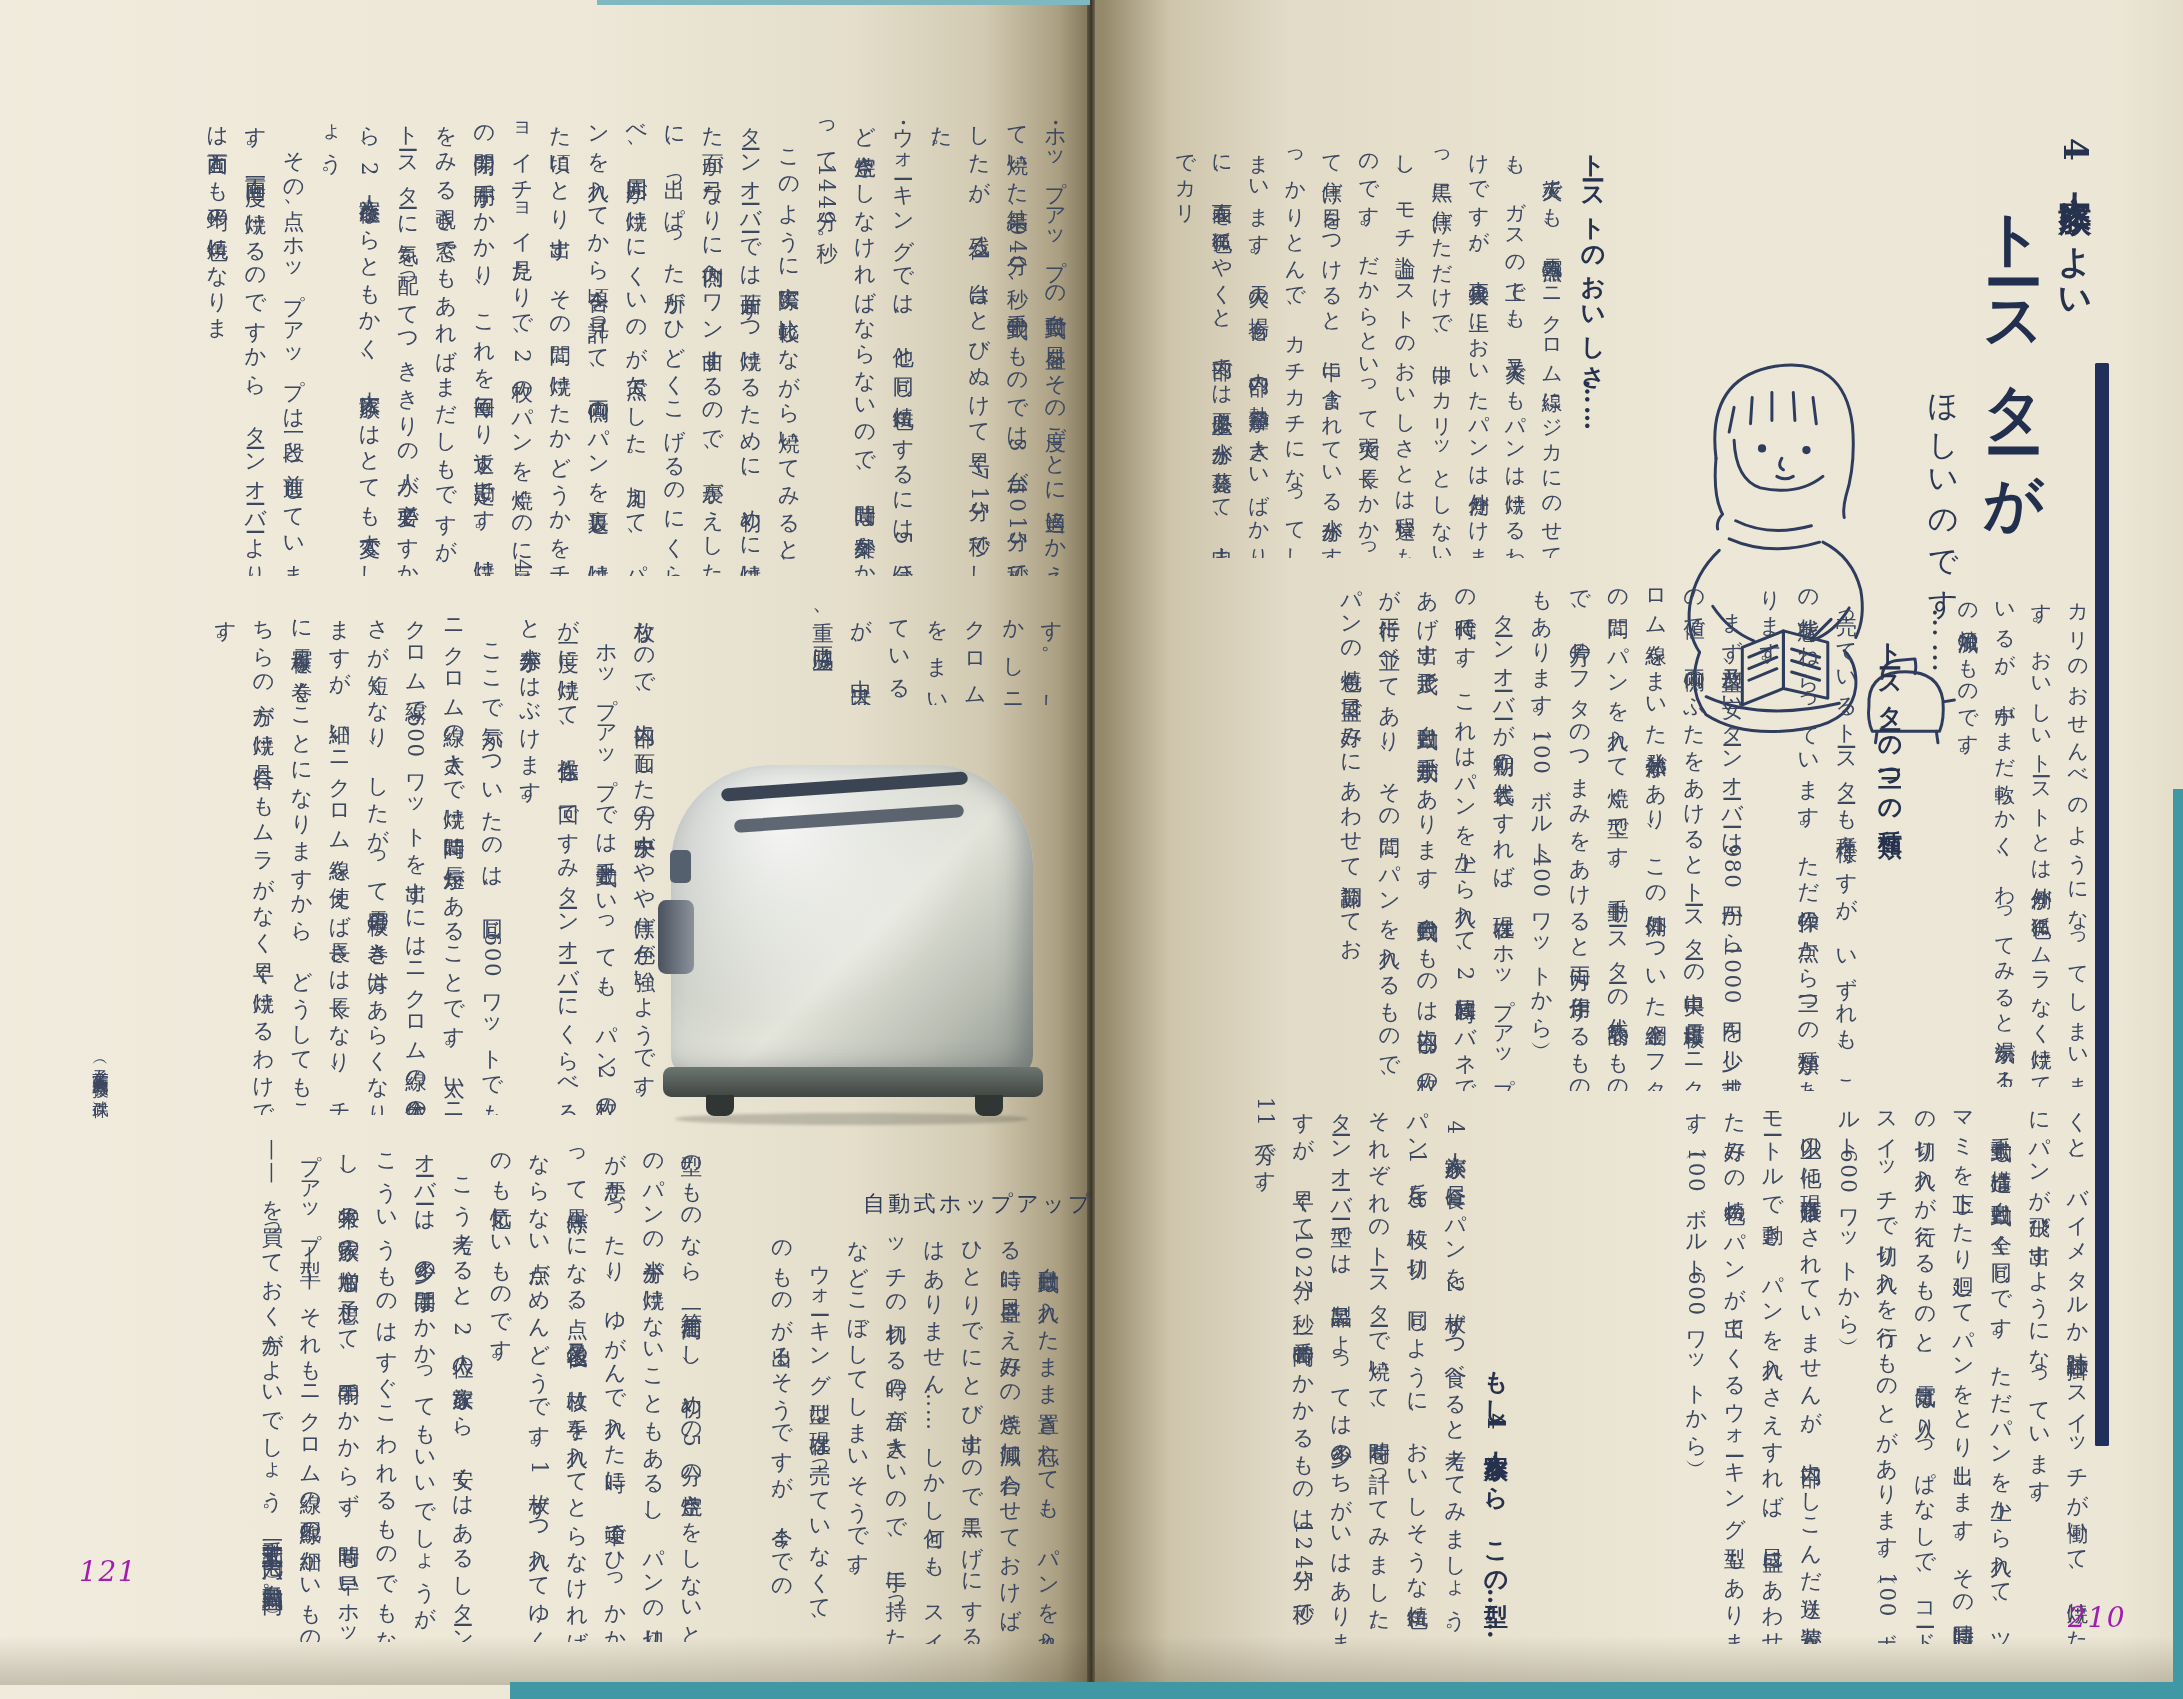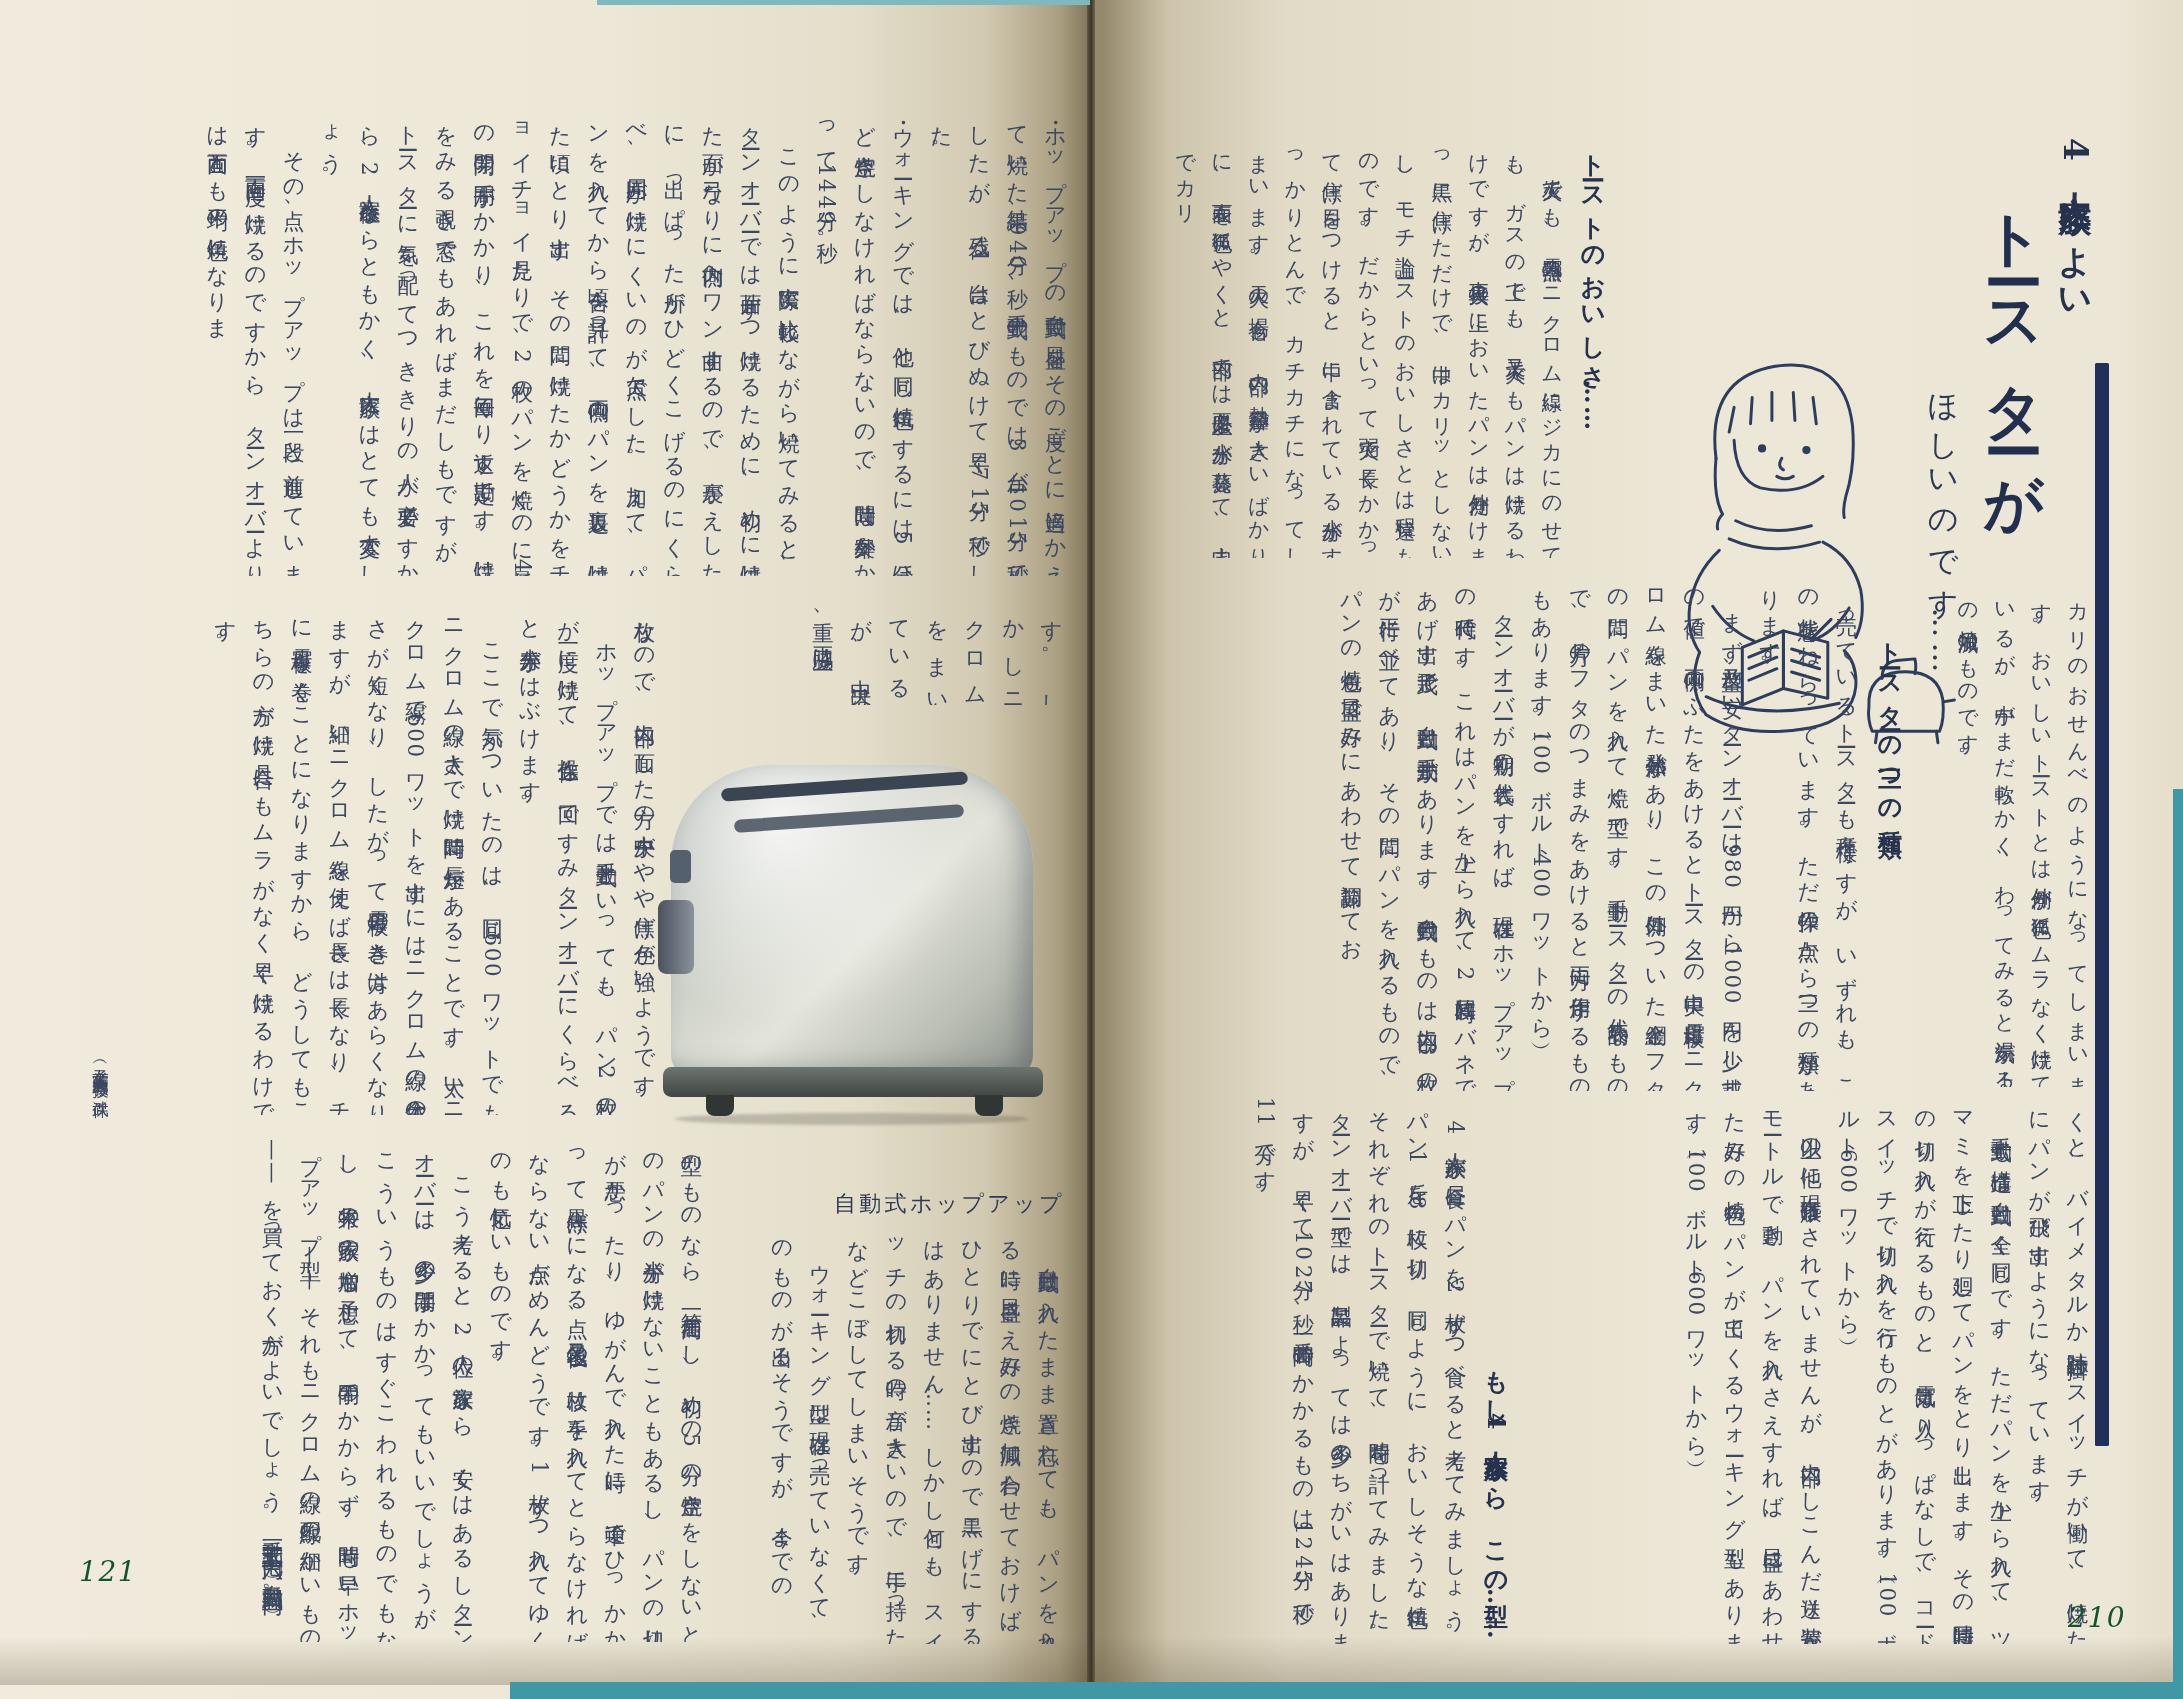--- a/index.html
+++ b/index.html
@@ -29,21 +29,21 @@
 
   
   .vtext{
     position:absolute;writing-mode:vertical-rl;
     color:#3c4760;white-space:pre-line;
     letter-spacing:1.6px;line-height:1.78;
     text-align:justify;overflow:hidden;
   }
   .vhead{position:absolute;writing-mode:vertical-rl;color:#26324e;font-weight:bold;
     white-space:pre;letter-spacing:2.5px;}
-  .htext{position:absolute;color:#39465e;}
+  .htext{position:absolute;color:#39465e;margin-left:29px;}
 
   
   #hdr-series{font-size:33px;letter-spacing:5px;}
   #hdr-rule{position:absolute;background:#20305a;border-radius:1.6px;}
   #ttl-main{font-size:59px;font-weight:bold;letter-spacing:11.5px;color:#222f4e;}
   #ttl-sub{font-size:30px;letter-spacing:5px;color:#2c3954;}
   .sec-head{font-size:24px;}
   .body-std{font-size:20.6px;}
   .body-mid{font-size:21.4px;}
 
@@ -64,21 +64,21 @@
     background:linear-gradient(90deg,#4a525e,#8b929b);}
   #toaster .lever{position:absolute;left:6.6px;top:123px;width:21.4px;height:33px;border-radius:5px;background:#55606e;}
   #toaster .base{position:absolute;left:0px;top:340px;width:380px;height:30px;border-radius:8.2px;
     background:linear-gradient(#6d7570,#3f4643);}
   #toaster .foot1,#toaster .foot2{position:absolute;top:368px;width:28px;height:21.4px;border-radius:0 0 8.2px 8.2px;background:#2f3633;}
   #toaster .foot1{left:43px;} #toaster .foot2{left:312px;}
   #toaster .shade{position:absolute;left:11.5px;top:386px;width:353px;height:11.5px;border-radius:50%;
     background:rgba(60,60,50,.25);filter:blur(1.6px);}
 
   .pagenum{font-family:"DejaVu Serif","Liberation Serif",serif;font-style:italic;
-    font-size:28px;color:#14532d;letter-spacing:1.6px;}
+    font-size:28px;color:#a21caf;letter-spacing:1.6px;}
 
   
   #illu{position:absolute;left:1637px;top:335px;width:329px;height:448px;}
   #illu svg{width:100%;height:100%;}
   #illu path,#illu circle,#illu ellipse,#illu line,#illu rect{
     fill:none;stroke:#2e3c5e;stroke-width:3.6;stroke-linecap:round;stroke-linejoin:round;}
   #illu .dot{fill:#2e3c5e;stroke:none;}
 </style>
 </head>
 <body>

